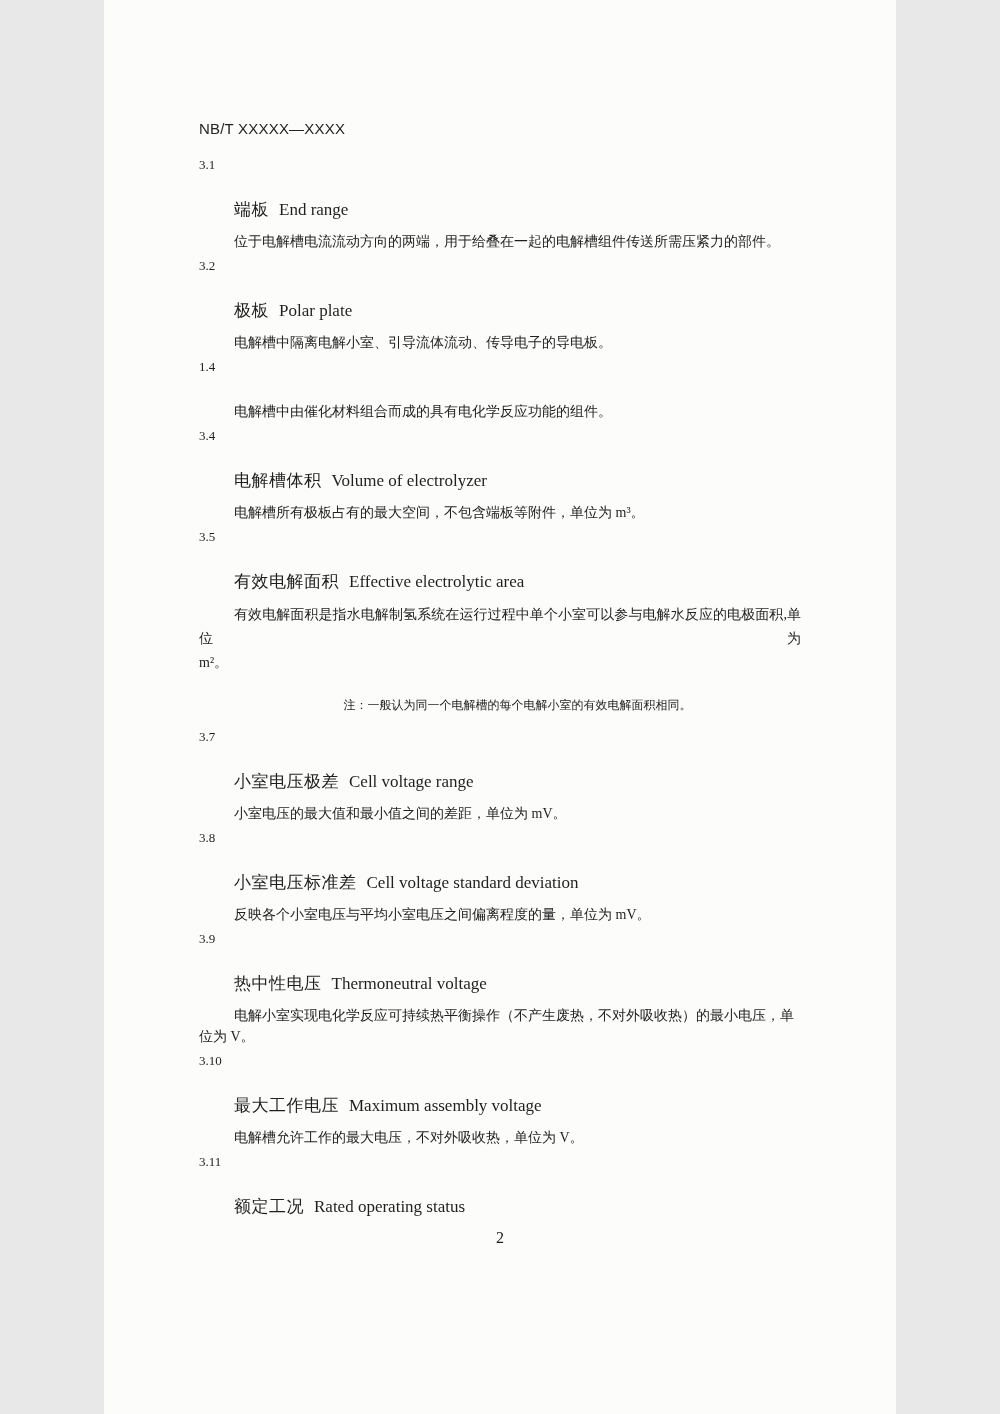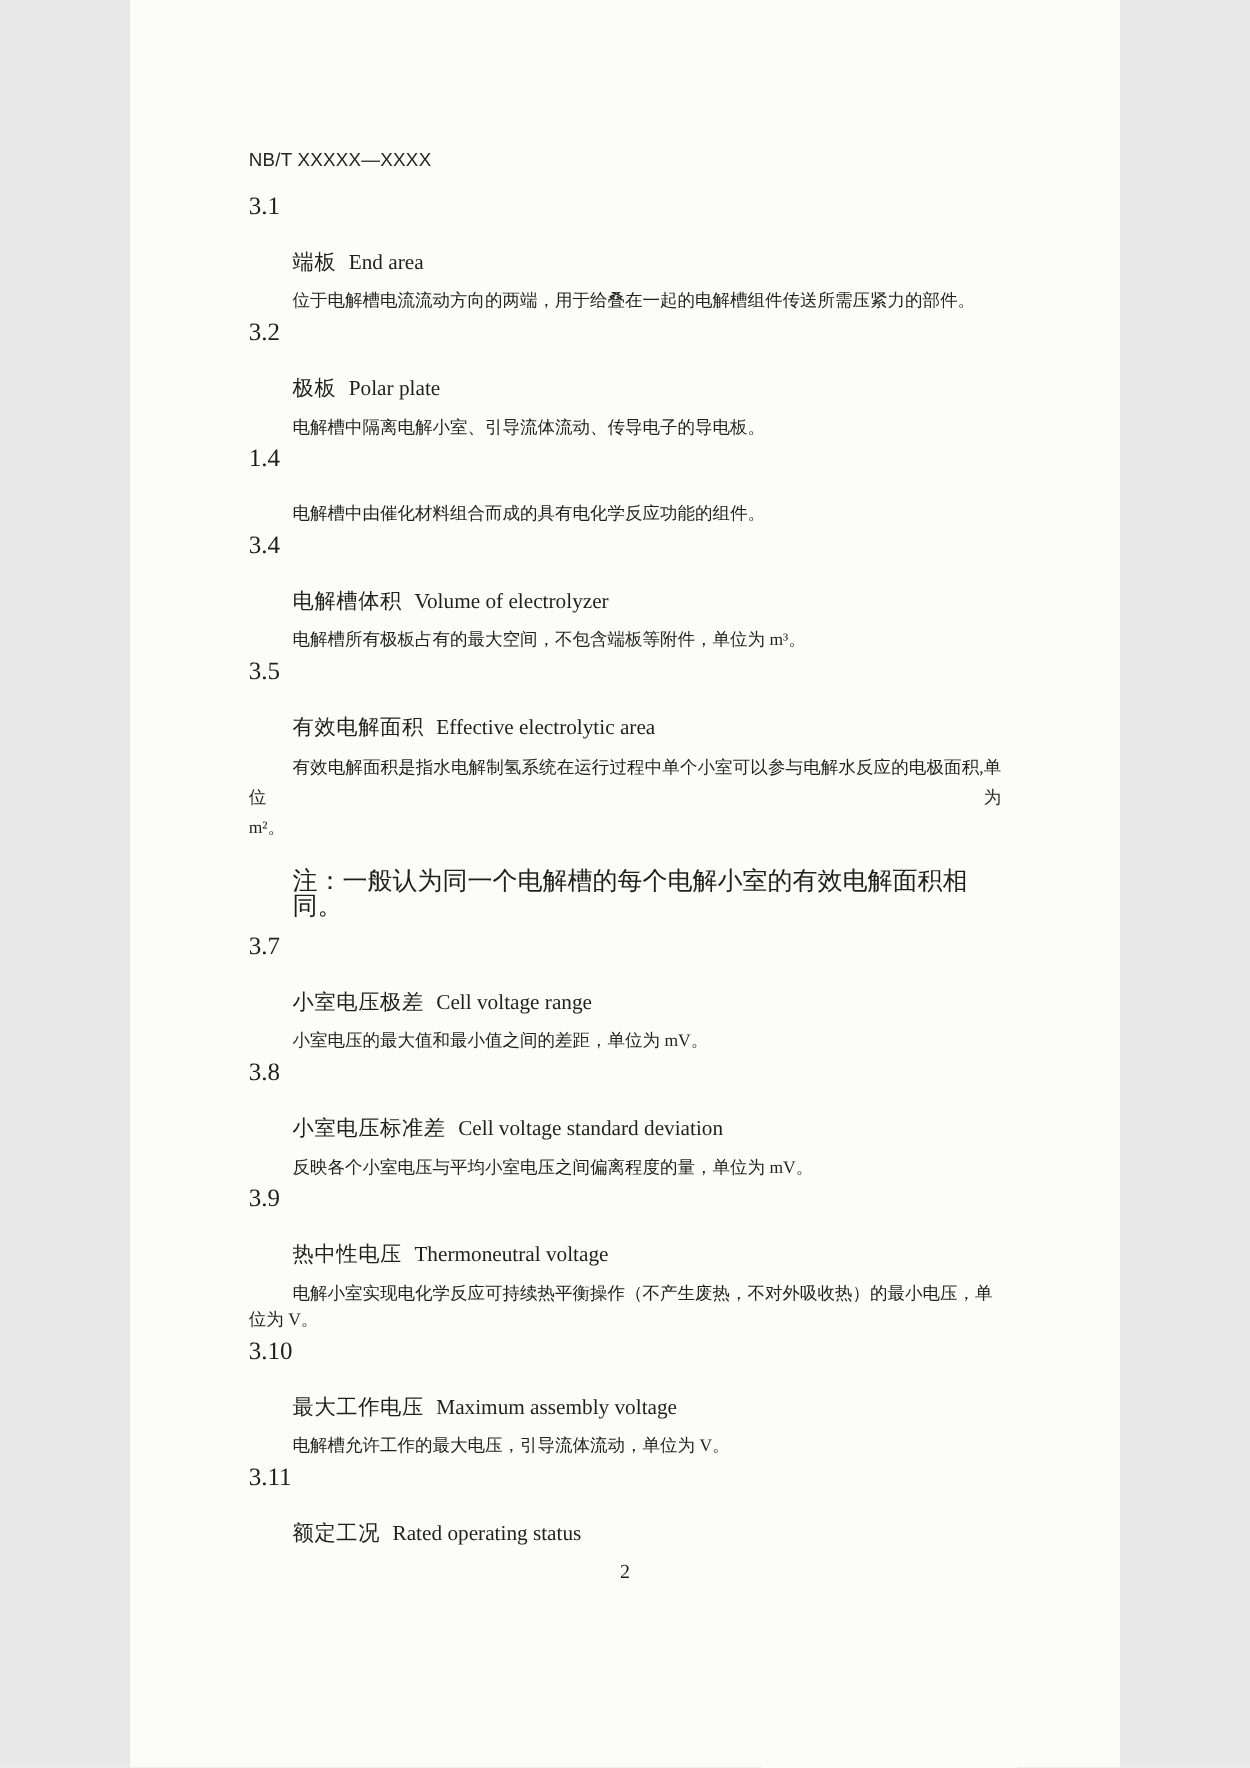--- a/index.html
+++ b/index.html
@@ -21,21 +21,21 @@
   }
   .doc-header {
     font-family: "Liberation Sans", "DejaVu Sans", sans-serif;
     font-size: 15px;
     line-height: 20px;
     letter-spacing: 0.2px;
     color: #242424;
     margin: 0 0 16px 0;
   }
   .sec-num {
-    font-size: 20px;
+    font-size: 13px;
     line-height: 20px;
     margin: 0 0 24px 0;
   }
   .term {
     font-size: 17px;
     line-height: 21px;
     margin: 0 0 11px 0;
     padding-left: 35px;
   }
   .term-zh {
@@ -62,43 +62,44 @@
     line-height: 24px;
     text-align: justify;
     text-align-last: justify;
   }
   .def-l2 {
     display: block;
     text-indent: 0;
     line-height: 24px;
   }
   .note {
-    font-size: 20px;
+    font-size: 12px;
     line-height: 20px;
     margin: 20px 0 12px 0;
     padding-left: 35px;
+    text-align: center;
   }
   .page-number {
     font-size: 16px;
     line-height: 20px;
     margin-top: 8px;
     text-align: center;
   }
 </style>
 </head>
 <body>
 
 <div class="page">
   <div class="doc-header">NB/T XXXXX—XXXX</div>
 
   <div id="sections-container">
   <section class="section">
     <div class="sec-num">3.1</div>
     <p class="term">
-      <span class="term-zh">端板</span><span class="term-en">End area</span>
+      <span class="term-zh">端板</span><span class="term-en">End range</span>
     </p>
   <p class="definition">位于电解槽电流流动方向的两端，用于给叠在一起的电解槽组件传送所需压紧力的部件。</p>
       </section>
 
   <section class="section">
     <div class="sec-num">3.2</div>
     <p class="term">
       <span class="term-zh">极板</span><span class="term-en">Polar plate</span>
     </p>
   <p class="definition">电解槽中隔离电解小室、引导流体流动、传导电子的导电板。</p>
@@ -152,21 +153,21 @@
       <span class="term-zh">热中性电压</span><span class="term-en">Thermoneutral voltage</span>
     </p>
   <p class="definition">电解小室实现电化学反应可持续热平衡操作（不产生废热，不对外吸收热）的最小电压，单位为 V。</p>
       </section>
 
   <section class="section">
     <div class="sec-num">3.10</div>
     <p class="term">
       <span class="term-zh">最大工作电压</span><span class="term-en">Maximum assembly voltage</span>
     </p>
-  <p class="definition">电解槽允许工作的最大电压，引导流体流动，单位为 V。</p>
+  <p class="definition">电解槽允许工作的最大电压，不对外吸收热，单位为 V。</p>
       </section>
 
   <section class="section">
     <div class="sec-num">3.11</div>
     <p class="term">
       <span class="term-zh">额定工况</span><span class="term-en">Rated operating status</span>
     </p>
   </section>
 </div>
 

